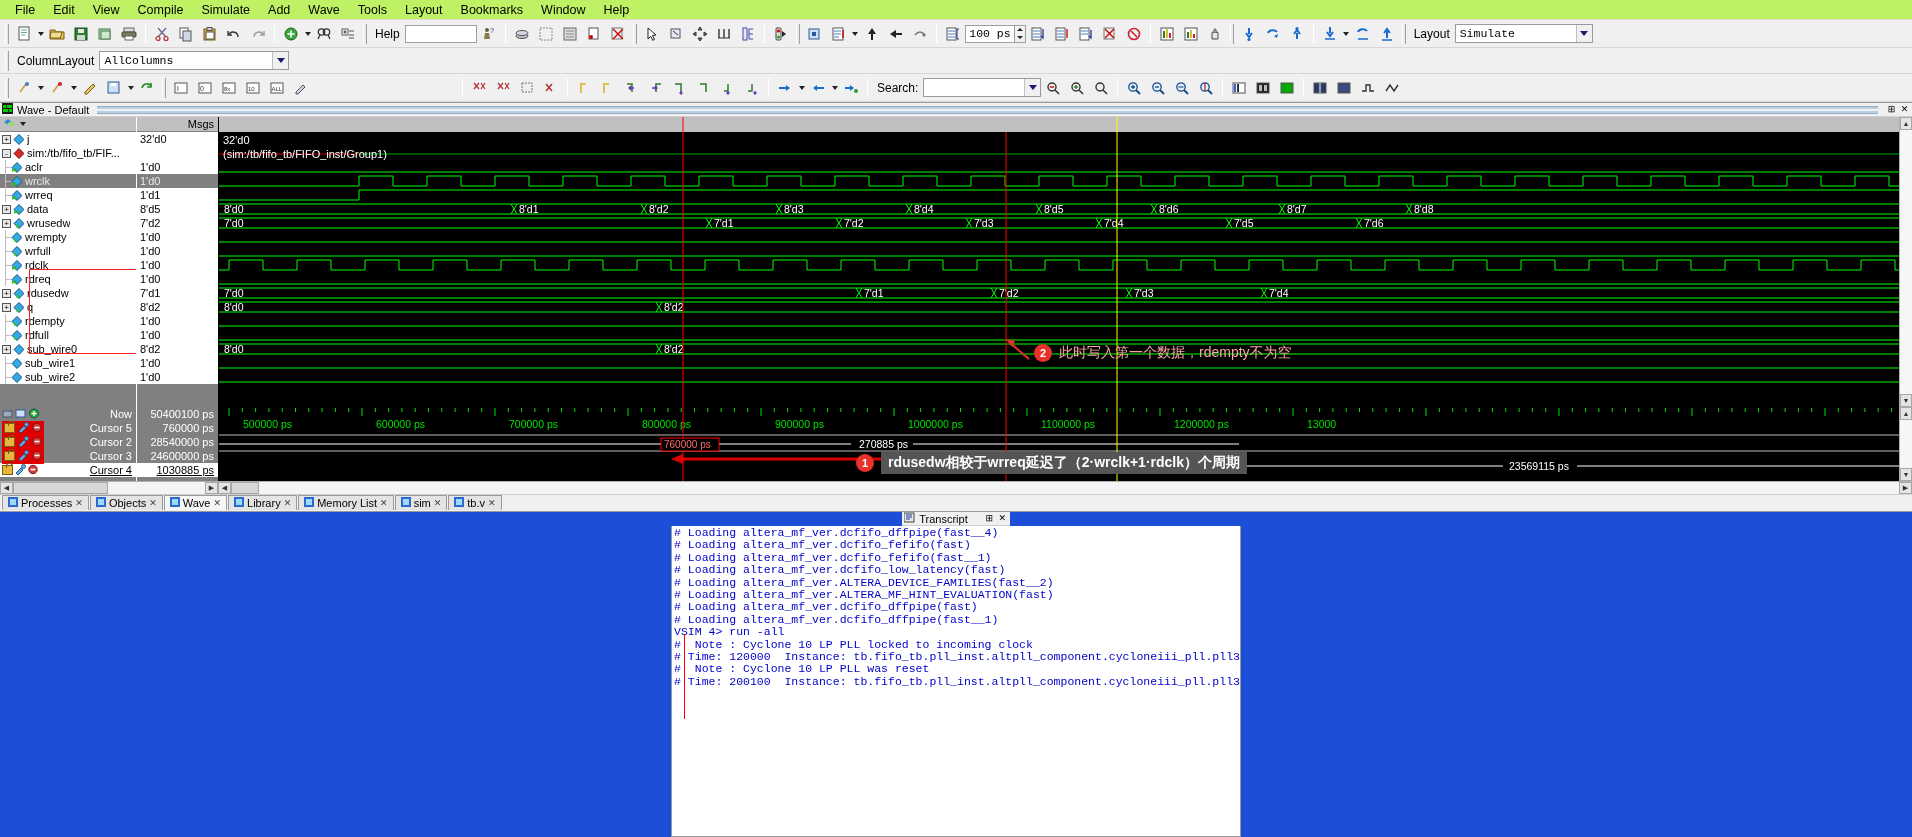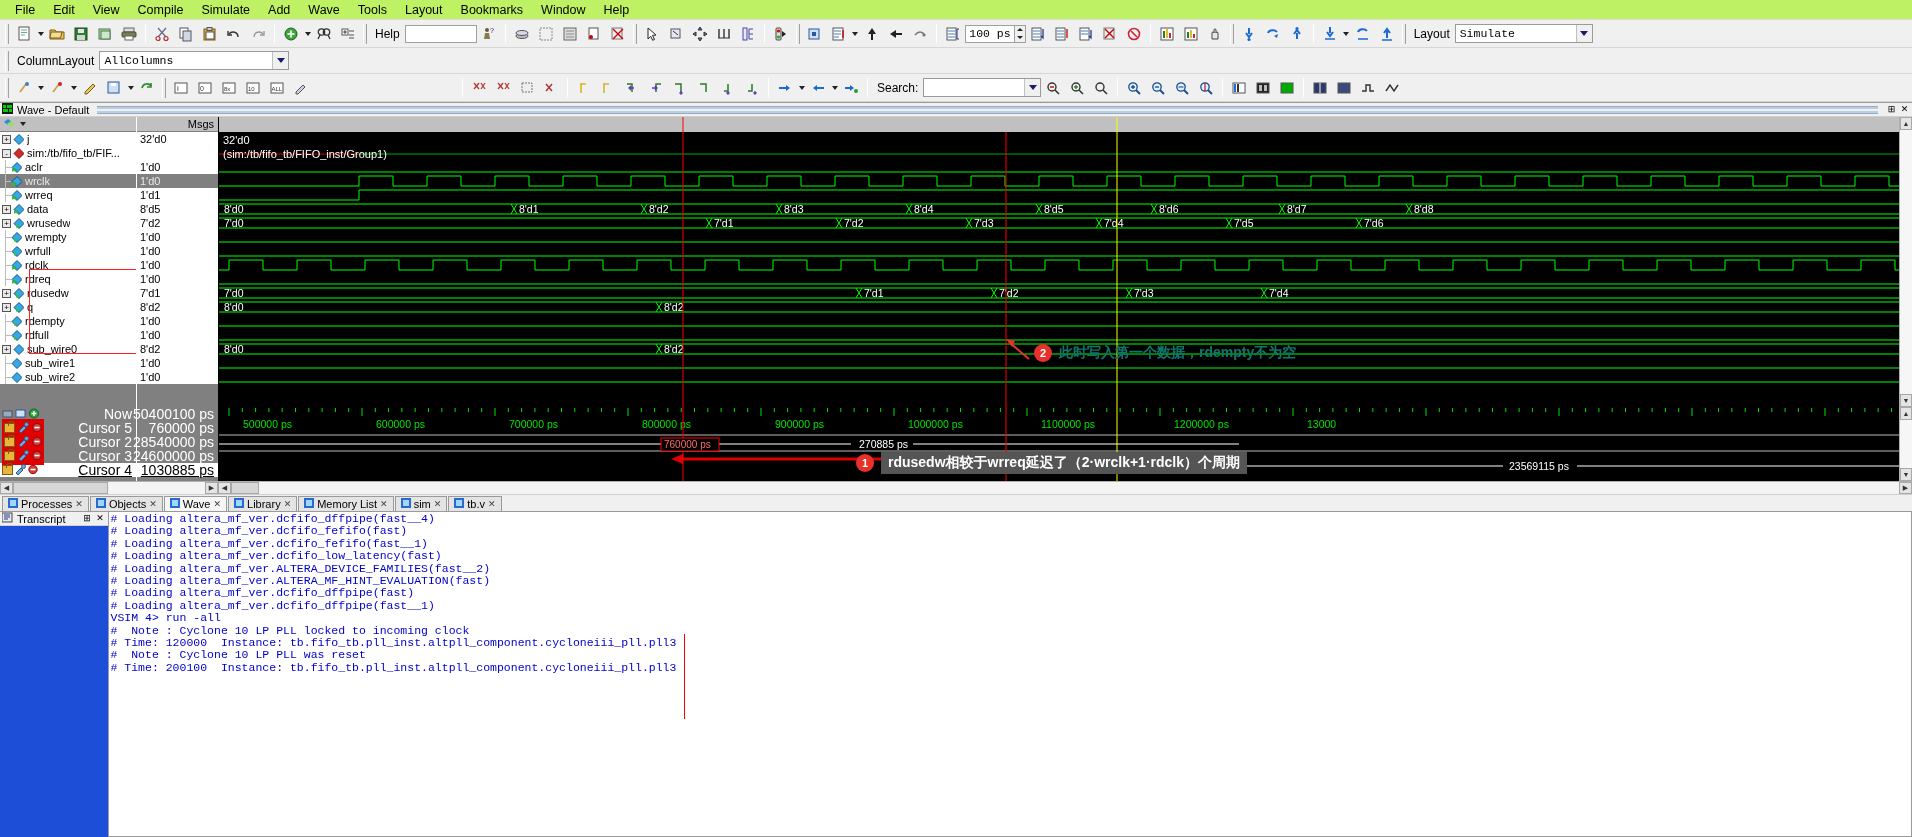--- a/index.html
+++ b/index.html
@@ -104,46 +104,46 @@
   .nm { overflow:hidden; text-overflow:ellipsis; }
 
   .redbox { position:absolute; border:1px solid #ff2020; pointer-events:none; }
 
   
   .cursor-pane { display:flex; height:74px; background:#808080; }
   .cur-names { width:137px; background:#808080; border-right:1px solid #fff; }
   .cur-vals  { width:82px; background:#808080; border-right:1px solid #000; }
   .cur-wave  { flex:1; background:#000; position:relative; overflow:hidden; }
   .cur-row { height:14px; display:flex; align-items:center; justify-content:flex-end;
-             font-size:14px; color:#fff; padding-right:4px; white-space:nowrap; }
+             font-size:11px; color:#fff; padding-right:4px; white-space:nowrap; }
   .cur-row.sel { background:#fff; color:#000;text-decoration:underline; }
   .cur-icons { display:flex; align-items:center; gap:1px; padding-left:2px; }
   .lock { width:11px; height:10px; background:#e8b63a; border:1px solid #7a5c12; position:relative; }
   .lock:before { content:""; position:absolute; left:2.5px; top:-3px; width:5px; height:4px;
                  border:1px solid #7a5c12; border-bottom:none; border-radius:3px 3px 0 0; }
   .lockwrap { background:#e00000; padding:1px 1px 1px 2px; display:flex; align-items:center; gap:2px; }
 
   .hscroll { height:13px; background:#eee; display:flex; align-items:center;
              border-top:1px solid #b0b0b0; }
   .hscroll .arrw { width:13px; height:12px; background:#e4e4e4; border:1px solid #a8a8a8;
                    display:flex; align-items:center; justify-content:center; font-size:7px; color:#333;}
   .hscroll .track { flex:1; background:#f4f4f4; height:12px; position:relative; }
   .hscroll .thumb { position:absolute; top:0; height:12px; background:#d7d7d7; border:1px solid #a8a8a8; }
 
   
-  .tabstrip { height:17px; display:flex; align-items:center; background:#f0f0f0;
+  .tabstrip { height:17px; display:flex; align-items:flex-start; background:#f0f0f0;
               border-top:1px solid #cfcfcf; padding-left:2px; gap:1px; }
   .tab { display:flex; align-items:center; gap:3px; height:15px; padding:0 5px;
          border:1px solid #9a9a9a; border-bottom:none; background:#e4e4e4;
          font-size:11px; color:#000; }
   .tab.active { background:#f6f6f6; }
   .tab .x { font-size:9px; color:#444; }
 
   
-  .transcript { flex:1; display:flex; background:#1d4ed8; border-top:1px solid #9a9a9a;}
+  .transcript { flex:1; display:flex; flex-direction:column; background:#1d4ed8; border-top:1px solid #9a9a9a;align-items:center;}
   .trans-body { flex:1; background:#fff; overflow:hidden; padding:1px 0 0 2px;
                 font-family:"Liberation Mono", monospace; font-size:11.5px;
                 color:#0000c8; line-height:12.4px; border:1px solid #9a9a9a; border-top:none; }
   .trans-body .ln { white-space:pre; }
 
   
   .vscroll { width:13px; background:#f0f0f0; border-left:1px solid #b0b0b0;
              display:flex; flex-direction:column; }
   .vscroll .arrw { height:13px; background:#e4e4e4; border:1px solid #a8a8a8;
                    display:flex; align-items:center; justify-content:center; font-size:7px; color:#333;}
@@ -1034,21 +1034,21 @@
             <line x1="898" y1="0" x2="898" y2="290" stroke="#ffff00" stroke-width="1"></line>
             <path d="M810 242 L790 225" stroke="#e8312a" stroke-width="2" fill="none"></path>
             <path d="M787 222 l9 2 l-3 6 z" fill="#e8312a"></path>
           </svg>
 
         <div style="position:absolute;left:4px;top:17px;color:#fff;font-size:11px;font-family:'Liberation Sans',sans-serif;">32'd0</div>
         <div style="position:absolute;left:4px;top:31px;color:#fff;font-size:11px;font-family:'Liberation Sans',sans-serif;">(sim:/tb/fifo_tb/FIFO_inst/Group1)</div>
 
         <div style="position:absolute;left:815px;top:227px;display:flex;align-items:center;gap:7px;">
           <span style="width:18px;height:18px;border-radius:50%;background:#e8312a;color:#fff;font-size:11px;display:flex;align-items:center;justify-content:center;font-weight:bold;">2</span>
-          <span style="color:#0f766e;font-size:14px;white-space:nowrap;font-weight:bold;">此时写入第一个数据，rdempty不为空</span>
+          <span style="color:#fca5a5;font-size:14px;white-space:nowrap;">此时写入第一个数据，rdempty不为空</span>
         </div>
       </div>
 
       <div class="vscroll">
         <div class="arrw">▲</div>
         <div class="track"></div>
         <div class="arrw">▼</div>
       </div>
     </div>
 

